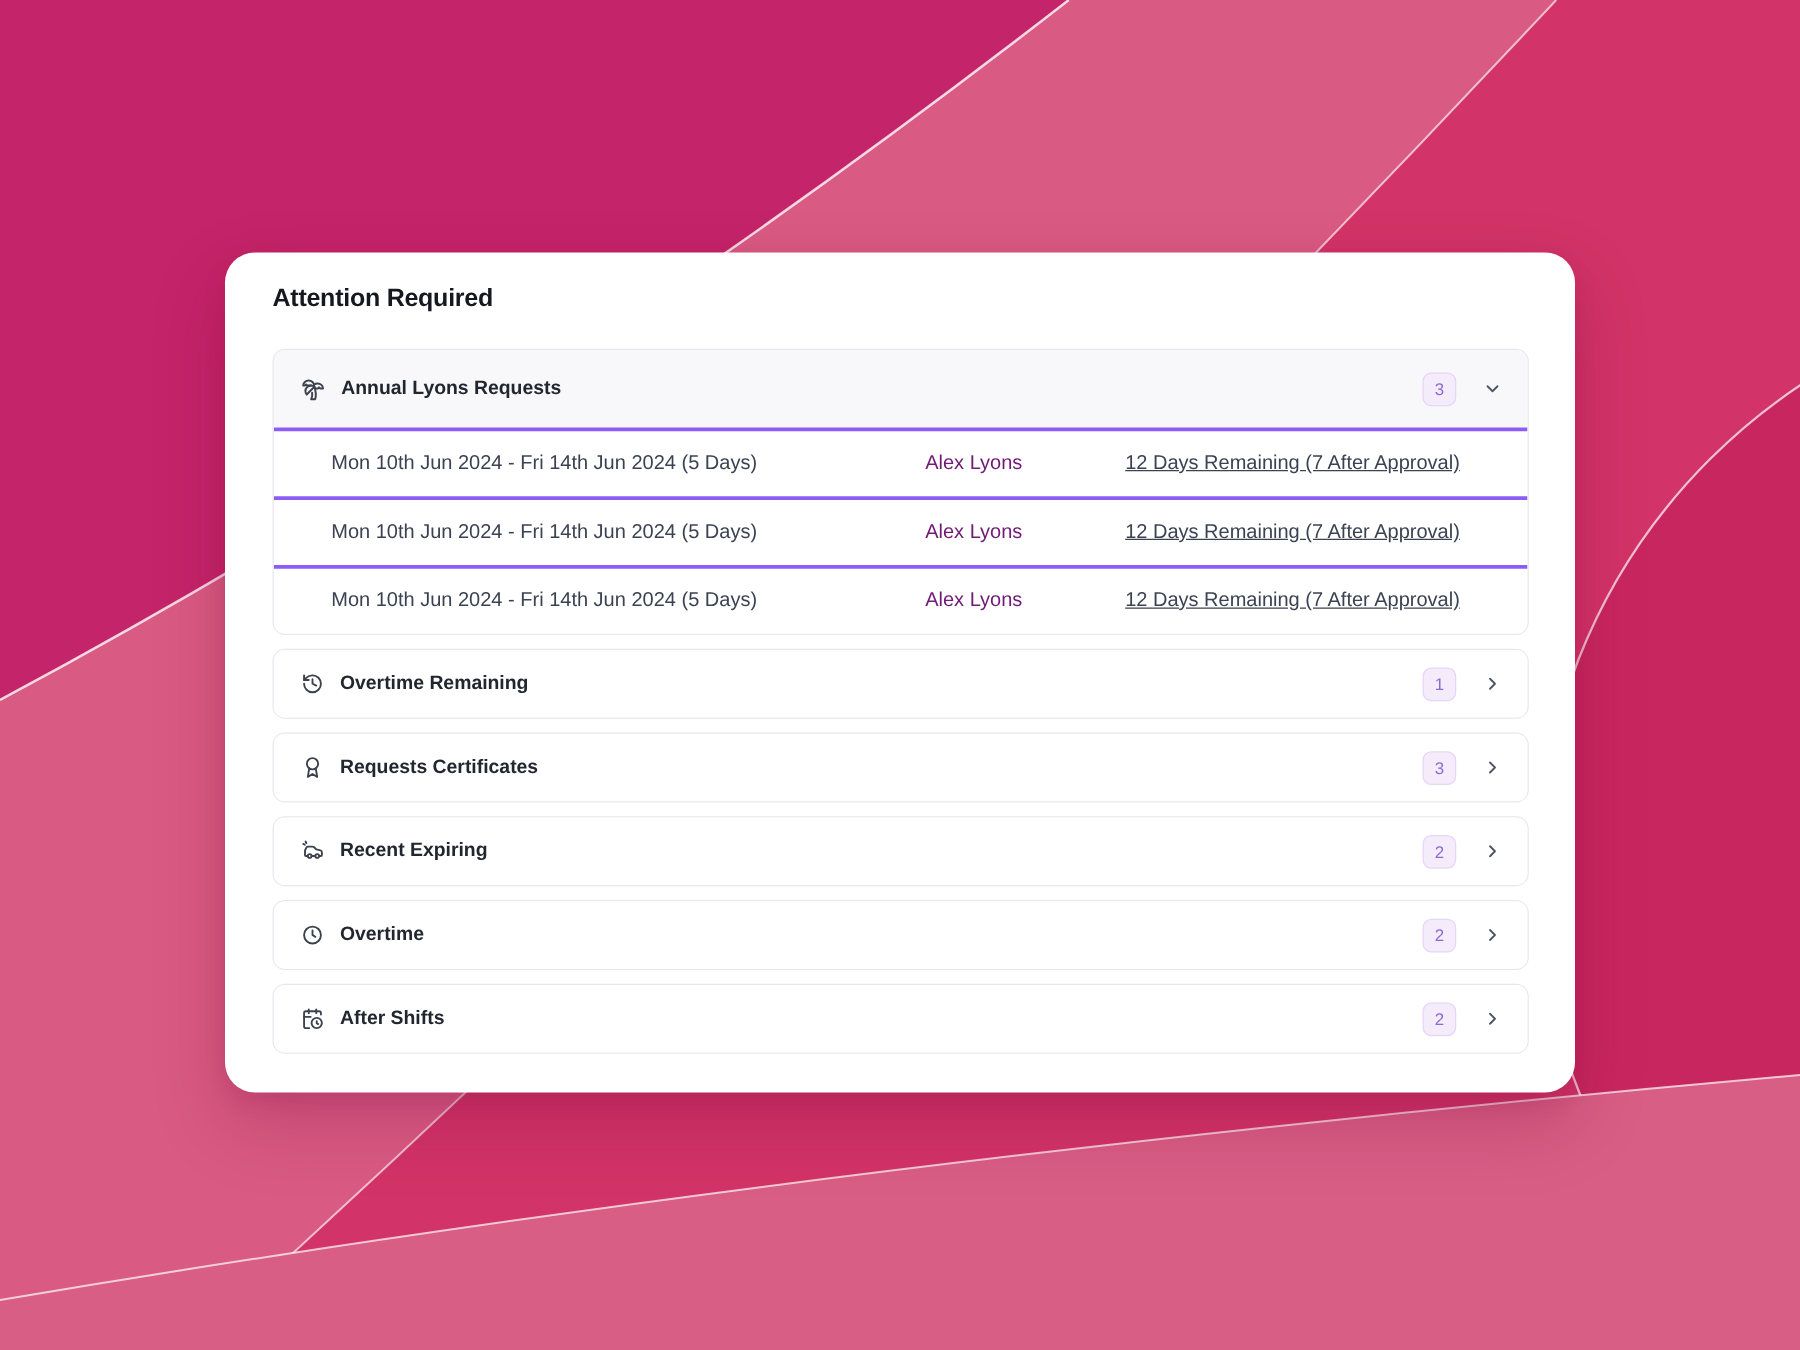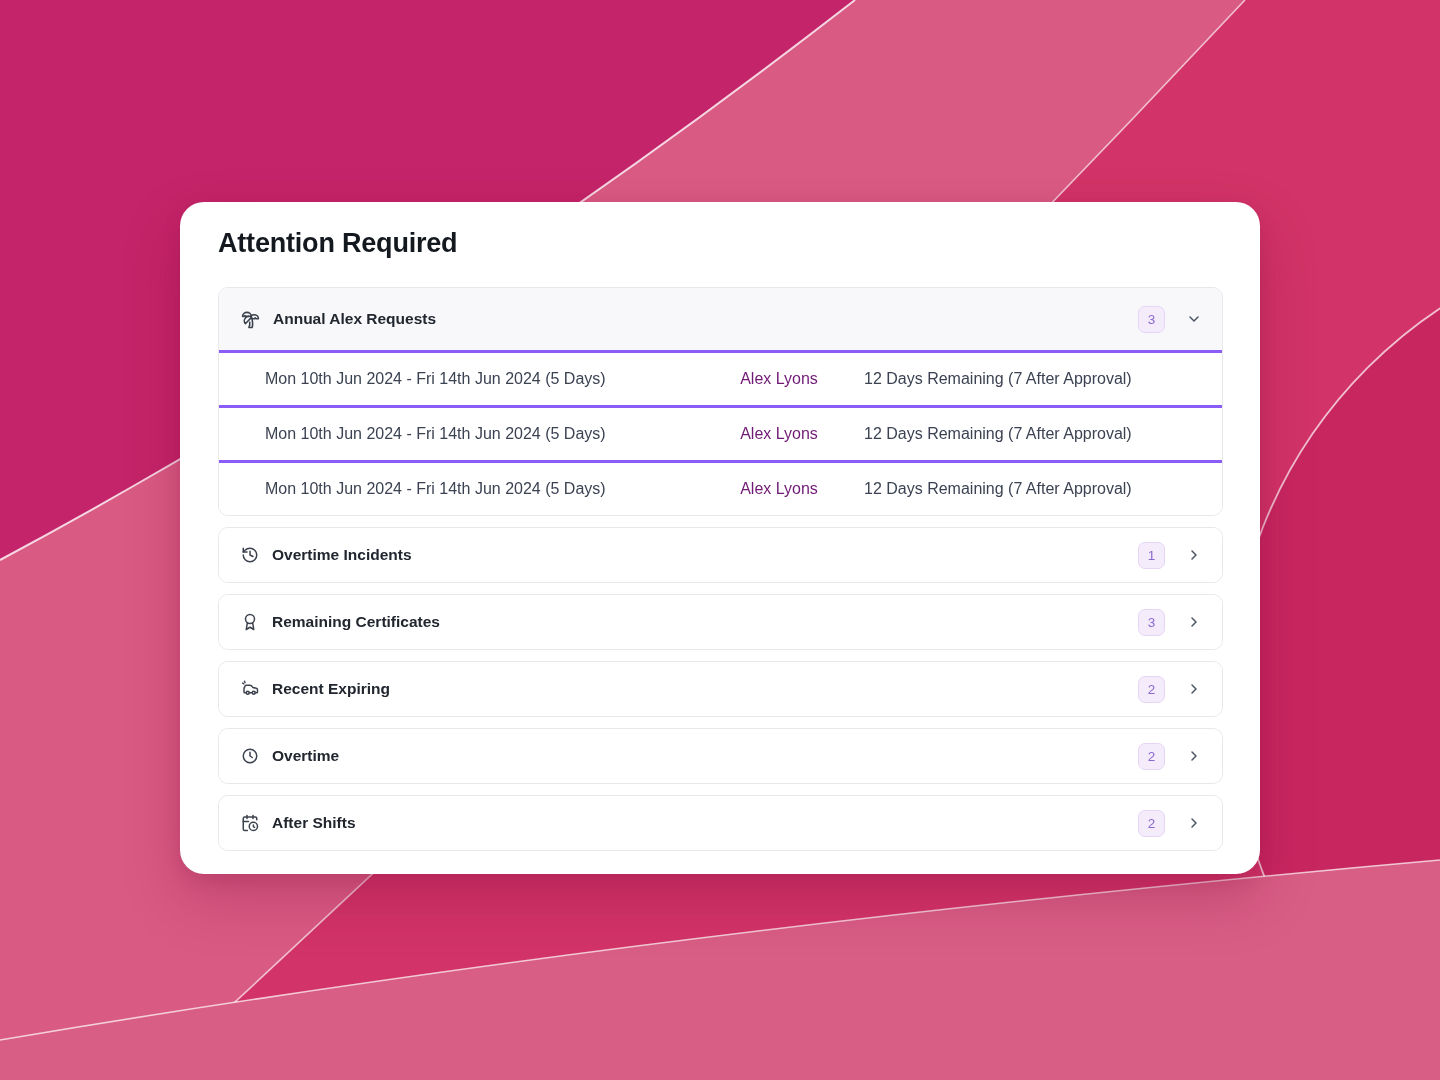--- a/index.html
+++ b/index.html
@@ -9,21 +9,21 @@
     background:#d23368;
   }
   .bg-art{position:absolute;inset:0;z-index:0;}
   .card{
     position:absolute;left:180px;top:202px;width:1080px;height:672px;
     background:#ffffff;border-radius:24px;z-index:1;box-sizing:border-box;
     box-shadow:0 25px 55px rgba(130,15,60,.28), 0 6px 18px rgba(130,15,60,.14);
     padding:26px 37px 0 38px;
   }
   .card h1{
-    margin:0 0 28px 0;font-size:27px;font-weight:700;color:#14181f;letter-spacing:-.2px;
+    margin:0 0 28px 0;font-size:20px;font-weight:700;color:#14181f;letter-spacing:-.2px;
   }
   .section{
     border:1px solid #e6e8ec;border-radius:10px;background:#ffffff;
     margin-top:11px;overflow:hidden;
   }
   .section:first-of-type{margin-top:0;}
   .sec-header{
     display:flex;align-items:center;height:54px;padding:0 20px 0 22px;
     background:#ffffff;cursor:pointer;box-sizing:border-box;
   }
@@ -38,21 +38,21 @@
     background:#f5ecfb;border:1px solid #e6d6f6;border-radius:7px;
     color:#8a6ad1;font-size:13.5px;font-weight:500;margin-right:21px;
   }
   .chev{display:flex;align-items:center;color:#4b5563;}
   .rows .row{
     display:grid;grid-template-columns:1fr 170px 340px;align-items:center;
     height:55px;border-top:3px solid #8b5cf6;background:#fff;
     padding:0 18px 0 46px;font-size:16px;color:#3b4252;box-sizing:border-box;
   }
   .row .cell-emp{color:#701a75;text-align:center;cursor:pointer;}
-  .row .cell-rem{text-align:left;}
+  .row .cell-rem{text-align:center;text-decoration:underline;}
 </style>
 </head>
 <body>
 
 <svg class="bg-art" width="1440" height="1080" viewBox="0 0 1440 1080" xmlns="http://www.w3.org/2000/svg">
   <rect x="0" y="0" width="1440" height="1080" fill="#d23368"></rect>
 
   <path d="M855,0 L1245,0 Q720,560 150,1080 L0,1080 L0,560 Q430,330 855,0 Z" fill="#d95b84"></path>
   <path d="M1245,0 Q720,560 150,1080" fill="none" stroke="rgba(255,255,255,0.65)" stroke-width="1.6"></path>
 
@@ -72,21 +72,21 @@
   <div class="section expanded">
     <div class="sec-header">
       <span class="sec-icon">
         <svg width="19" height="19" viewBox="0 0 24 24" fill="none" stroke="currentColor" stroke-width="2" stroke-linecap="round" stroke-linejoin="round">
           <path d="M13 8c0-2.76-2.46-5-5.5-5S2 5.24 2 8h2l1-1 1 1h4"></path>
           <path d="M13 7.14A5.82 5.82 0 0 1 16.5 6c3.04 0 5.5 2.24 5.5 5h-3l-1-1-1 1h-3"></path>
           <path d="M5.89 9.71c-2.15 2.15-2.3 5.47-.35 7.43l4.24-4.25.7-.7.71-.71 2.12-2.12c-1.95-1.96-5.27-1.8-7.42.35"></path>
           <path d="M11 15.5c.5 2.5-.17 4.5-1 6.5h4c2-5.5-.5-12-1-14"></path>
         </svg>
       </span>
-      <span class="sec-label">Annual Alex Requests</span>
+      <span class="sec-label">Annual Lyons Requests</span>
       <span class="sec-spacer"></span>
       <span class="badge">3</span>
       <span class="chev">
         <svg width="16" height="16" viewBox="0 0 24 24" fill="none" stroke="currentColor" stroke-width="2.2" stroke-linecap="round" stroke-linejoin="round">
             <path d="m6 9 6 6 6-6"></path>
           </svg>
       </span>
     </div>
     <div class="rows">
       <div class="row">
@@ -109,40 +109,40 @@
 
   <div class="section">
     <div class="sec-header">
       <span class="sec-icon">
         <svg width="18" height="18" viewBox="0 0 24 24" fill="none" stroke="currentColor" stroke-width="2" stroke-linecap="round" stroke-linejoin="round">
           <path d="M3 12a9 9 0 1 0 9-9 9.75 9.75 0 0 0-6.74 2.74L3 8"></path>
           <path d="M3 3v5h5"></path>
           <path d="M12 7v5l4 2"></path>
         </svg>
       </span>
-      <span class="sec-label">Overtime Incidents</span>
+      <span class="sec-label">Overtime Remaining</span>
       <span class="sec-spacer"></span>
       <span class="badge">1</span>
       <span class="chev">
         <svg width="16" height="16" viewBox="0 0 24 24" fill="none" stroke="currentColor" stroke-width="2.2" stroke-linecap="round" stroke-linejoin="round">
             <path d="m9 18 6-6-6-6"></path>
           </svg>
       </span>
     </div>
   </div>
 
   <div class="section">
     <div class="sec-header">
       <span class="sec-icon">
         <svg width="18" height="18" viewBox="0 0 24 24" fill="none" stroke="currentColor" stroke-width="2" stroke-linecap="round" stroke-linejoin="round">
           <circle cx="12" cy="8" r="6"></circle>
           <path d="M15.477 12.89 17 22l-5-3-5 3 1.523-9.11"></path>
         </svg>
       </span>
-      <span class="sec-label">Remaining Certificates</span>
+      <span class="sec-label">Requests Certificates</span>
       <span class="sec-spacer"></span>
       <span class="badge">3</span>
       <span class="chev">
         <svg width="16" height="16" viewBox="0 0 24 24" fill="none" stroke="currentColor" stroke-width="2.2" stroke-linecap="round" stroke-linejoin="round">
             <path d="m9 18 6-6-6-6"></path>
           </svg>
       </span>
     </div>
   </div>
 

